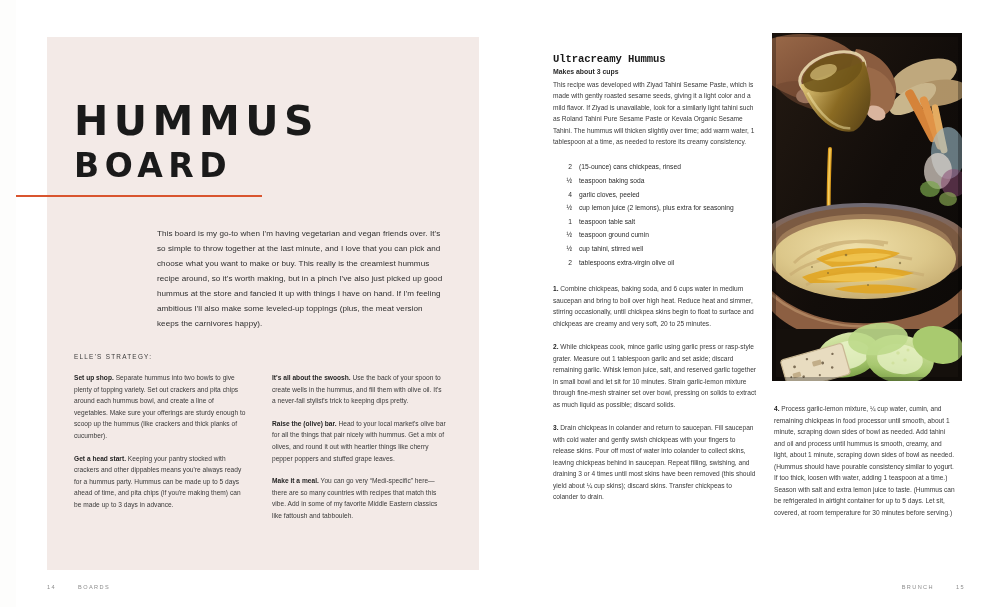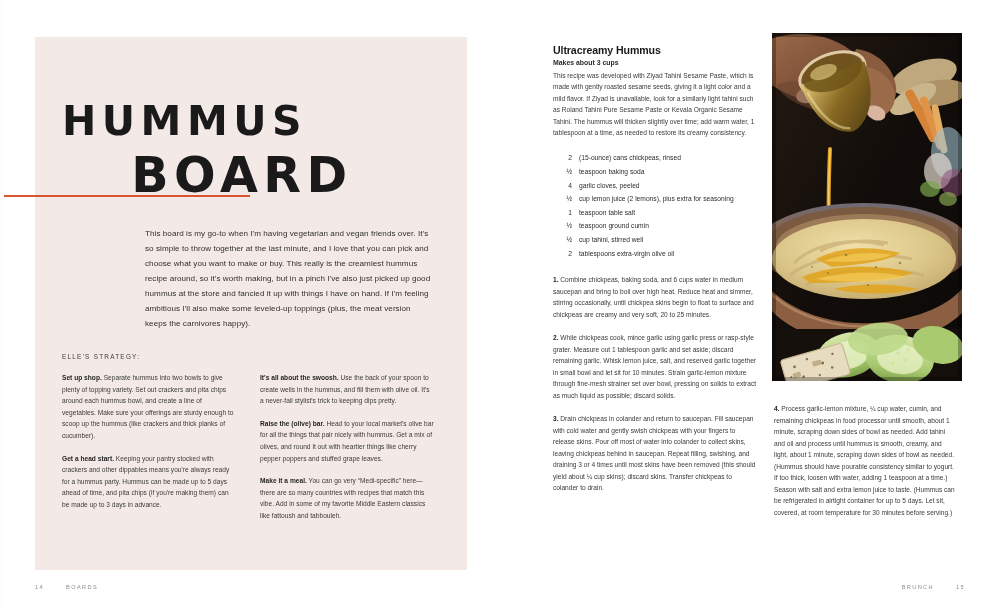--- a/index.html
+++ b/index.html
@@ -18,21 +18,21 @@
 
   .spread {
     position: absolute;
     inset: 0;
     background: #fdfdfc;
   }
 
   
   .page-left {
     position: absolute;
-    left: 4px; top: 0;
+    left: 16px; top: 0;
     width: 498px; height: 607px;
     background: #ffffff;
     padding-left: 32px;
   }
   .pink-panel {
     position: absolute;
     left: 31px; top: 37px;
     width: 432px; height: 533px;
     background: #f3eae7;
   }
@@ -45,21 +45,21 @@
   .title-line {
     font-family: "DejaVu Sans", sans-serif;
     font-weight: 700;
     font-size: 41px;
     letter-spacing: 5.5px;
     line-height: 1.22;
     color: #1a1a1a;
     margin: 0;
     white-space: nowrap;
   }
-  .title-line.second { font-size: 49px; text-align: center; }
+  .title-line.second { font-size: 33px; }
 
   .accent-rule {
     position: absolute;
     left: 0px; top: 195px;
     width: 246px; height: 2px;
     background: #d9552f;
   }
 
   .intro {
     position: absolute;
@@ -104,25 +104,25 @@
     width: 498px; height: 607px;
     background: #ffffff;
   }
 
   .recipe-col {
     position: absolute;
     left: 55px; top: 40px;
     width: 205px;
   }
   .recipe-title {
-    font-family: Liberation Sans, sans-serif;
+    font-family: Liberation Mono, monospace;
     font-size: 10.6px;
     font-weight: 700;
     color: #1a1a1a;
-    margin: 4px 0 3px 0;
+    margin: 13px 0 3px 0;
     letter-spacing: -0.1px;
   }
   .recipe-yield {
     font-size: 6.9px;
     font-weight: 700;
     color: #2b2b2b;
     margin: 0 0 4px 0;
   }
   .recipe-headnote {
     font-size: 6.6px;

